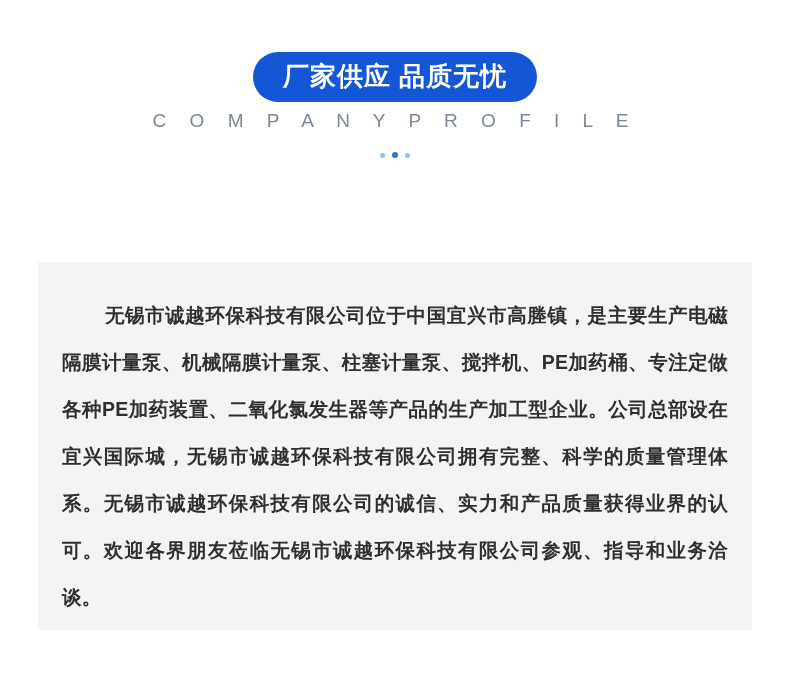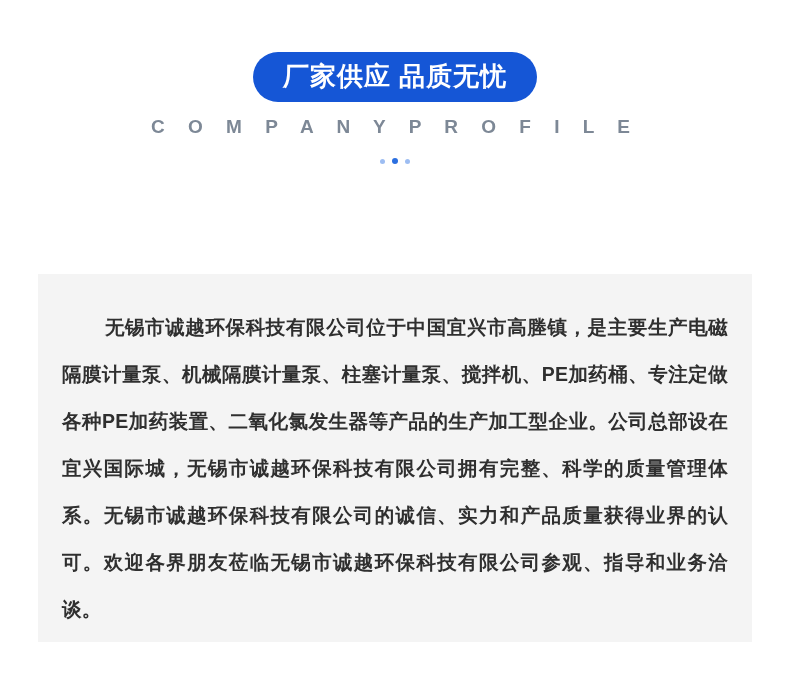--- a/index.html
+++ b/index.html
@@ -38,25 +38,25 @@
   }
   .main-title {
     margin-top: 26px;
     font-size: 46px;
     font-weight: bold;
     color: #3c3c3c;
     letter-spacing: 3px;
     line-height: 1.1;
   }
   .sub-title {
-    margin-top: 14px;
+    margin-top: 8px;
     font-size: 19px;
     color: #7d8896;
     letter-spacing: 9px;
-    font-weight: bold;
+    font-weight: normal;
   }
   .dots {
     margin-top: 20px;
     display: flex;
     justify-content: center;
     align-items: center;
     gap: 7px;
   }
   .dot {
     width: 6px;
@@ -70,21 +70,21 @@
     background: #5a8de8;
   }
   .dot.faint {
     background: #9dbdf2;
   }
 
   
   .panel {
     position: absolute;
     left: 38px;
-    top: 274px;
+    top: 262px;
     width: 714px;
     height: 368px;
     background: #f4f4f4;
     box-sizing: border-box;
     padding: 30px 24px 24px 24px;
   }
   .paragraph {
     margin: 0;
     font-size: 19.5px;
     font-weight: bold;

